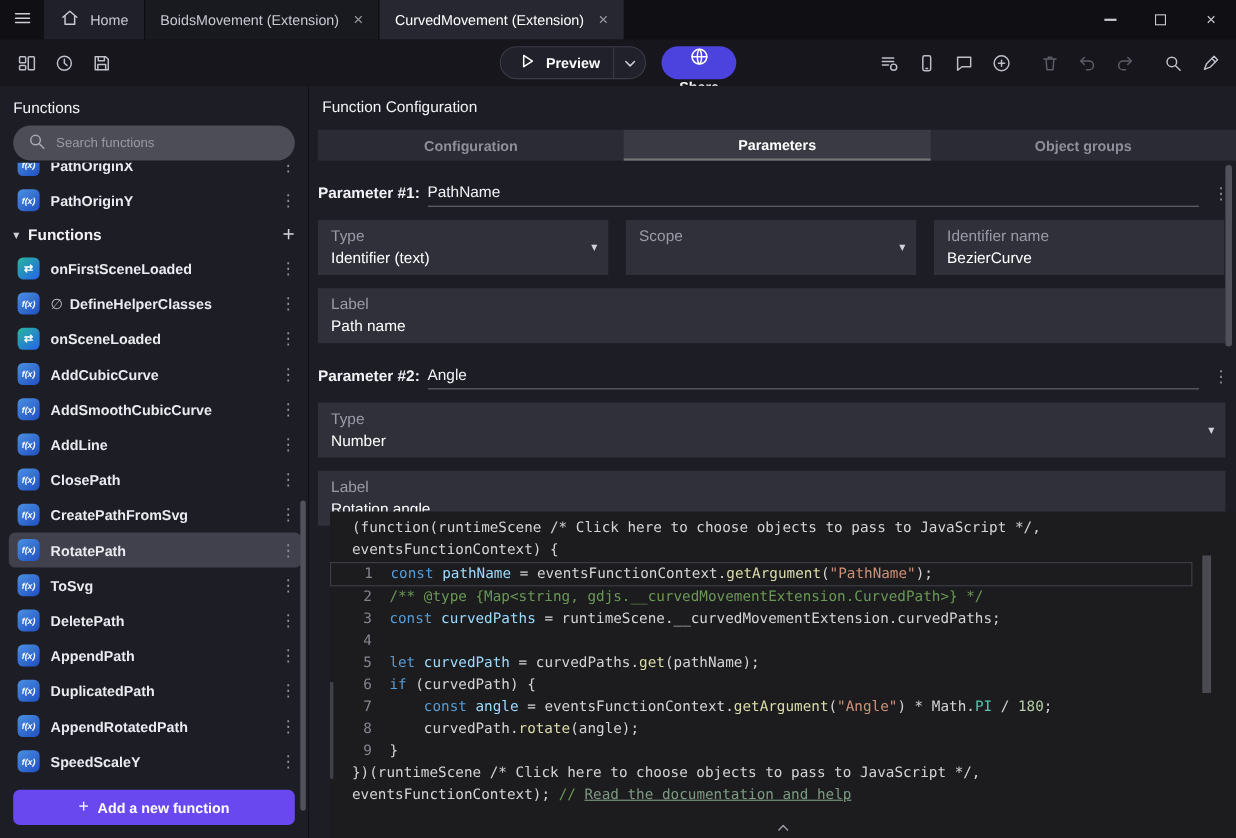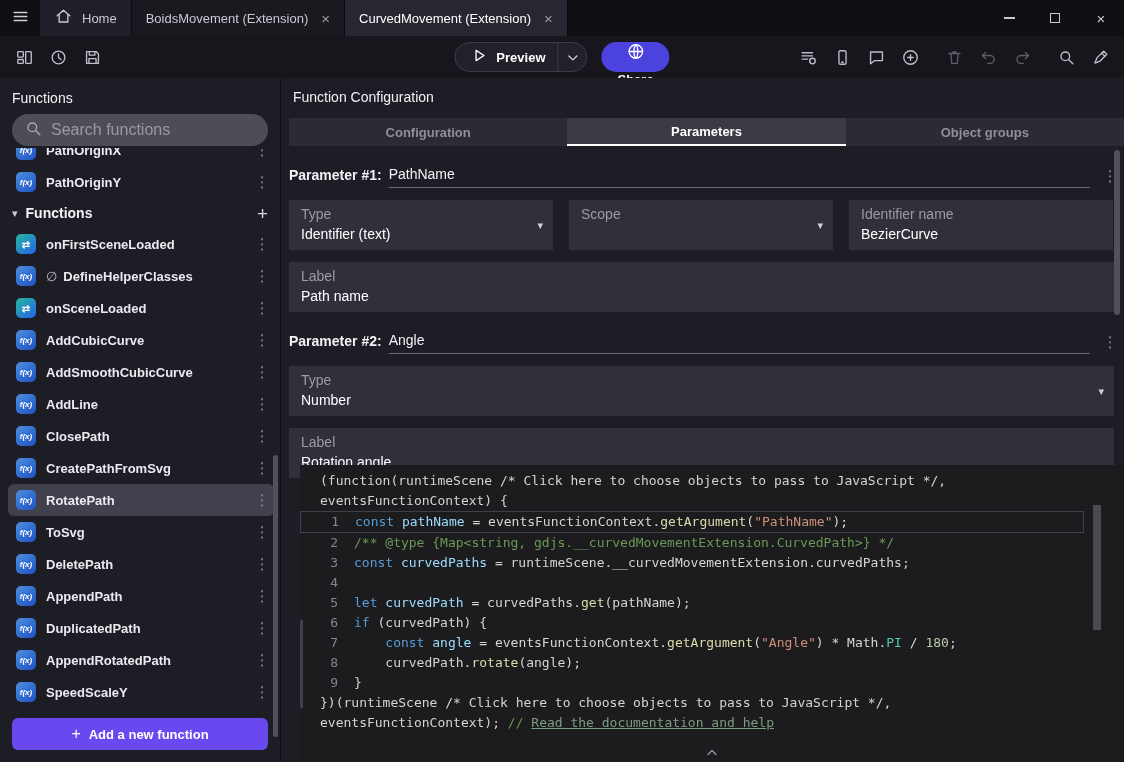--- a/index.html
+++ b/index.html
@@ -36,21 +36,21 @@
   .share-btn { display:flex; align-items:center; gap:8px; height:30px; padding:0 16px; background:#4c42dd; border-radius:16px; color:#fff; font-weight:700; cursor:pointer;flex-direction:column; }
   .toolbar-right { margin-left:auto; }
 
   
   .content { flex:1; display:flex; min-height:0; }
 
   
   .sidebar { width:281px; flex:0 0 281px; background:#1d1d25; border-right:1px solid #101016; display:flex; flex-direction:column; padding:0 0 0 0; position:relative; }
   .sb-title { padding:12px 12px 8px 12px; font-size:14px; color:#f2f2f6; }
   .search { margin:0 12px; height:32px; background:#4d4d58; border-radius:16px; display:flex; align-items:center; gap:8px; padding:0 12px; color:#a9a9b4; }
-  .search input { background:transparent; border:none; outline:none; color:#e3e3ea; font-size:16px; width:100%; font-family:"Liberation Sans", sans-serif; }
+  .search input { background:transparent; border:none; outline:none; color:#e3e3ea; font-size:12px; width:100%; font-family:"Liberation Sans", sans-serif; }
   .search input::placeholder { color:#9a9aa6; }
   .func-scroll { flex:1; overflow:hidden; margin-top:2px; padding:0 6px 0 8px; }
   .func-item { height:32px; display:flex; align-items:center; gap:10px; padding:0 2px 0 8px; border-radius:6px; font-size:13px; font-weight:700; color:#eaeaf0; cursor:pointer; }
   .func-item.clipped { margin-top:-14px; }
   .func-item.selected { background:#41414d; }
   .f-icon { width:20px; height:20px; flex:0 0 20px; border-radius:5px; display:flex; align-items:center; justify-content:center; font-size:8px; font-style:italic; color:#fff; background:linear-gradient(140deg,#4a90e2,#2050c0); }
   .f-icon.lc { background:linear-gradient(140deg,#27b79c,#2563eb); font-style:normal; font-size:10px; }
   .priv { color:#b9b9c3; font-weight:400; margin-right:-4px; }
   .kebab { margin-left:auto; color:#8f8f9a; font-size:15px; width:20px; text-align:center; cursor:pointer; font-weight:400; }
   .section-row { height:30px; display:flex; align-items:center; gap:8px; padding:0 6px 0 4px; color:#f2f2f6; }
@@ -59,21 +59,21 @@
   .plus { margin-left:auto; font-size:19px; color:#d2d2da; cursor:pointer; line-height:1; }
   .add-btn { margin:6px 12px 12px 12px; height:32px; flex:0 0 32px; background:#6a48f0; border-radius:6px; display:flex; align-items:center; justify-content:center; gap:8px; font-weight:700; font-size:13px; color:#fff; cursor:pointer; }
   .plus2 { font-size:16px; font-weight:400; }
   .sb-scrollbar { position:absolute; right:2px; top:377px; width:5px; height:282px; background:#51515c; border-radius:3px; }
 
   
   .main { flex:1; background:#1d1d25; position:relative; min-width:0; }
   .main-title { padding:11px 12px 9px 12px; font-size:14px; color:#f2f2f6; }
   .tabs { margin:4px 0 0 8px; height:28px; display:flex; background:#2b2b35; }
   .tab3 { flex:1; display:flex; align-items:center; justify-content:center; font-size:13px; font-weight:700; color:#8f8f9b; cursor:pointer; }
-  .tab3.active { color:#ffffff; background:#3a3a45; border-bottom:2px solid #ffffff; }
+  .tab3.active { color:#ffffff; background:#3a3a45; border-bottom:2px solid #737373; }
   .param-head { display:flex; align-items:flex-end; margin:20px 4px 0 8px; }
   .p-prefix { font-weight:700; font-size:14px; color:#f2f2f6; padding-bottom:5px; }
   .p-name { flex:1; margin-left:7px; font-size:14px; color:#f2f2f6; border-bottom:1px solid #6a6a76; padding-bottom:5px; cursor:text; }
   .param-head .kebab { margin-left:10px; padding-bottom:3px; }
   .fields3 { display:grid; grid-template-columns:1fr 1fr 1fr; gap:16px; margin:12px 11px 0 8px; }
   .field { position:relative; background:#30303b; padding:6px 26px 8px 12px; cursor:pointer; }
   .field .cap { font-size:14px; color:#9b9ba8; }
   .field .val { font-size:14px; color:#ffffff; margin-top:4px; }
   .field .caret { position:absolute; right:10px; top:50%; transform:translateY(-50%); color:#d0d0da; font-size:11px; }
   .field.wide { margin:12px 10px 0 8px; }

